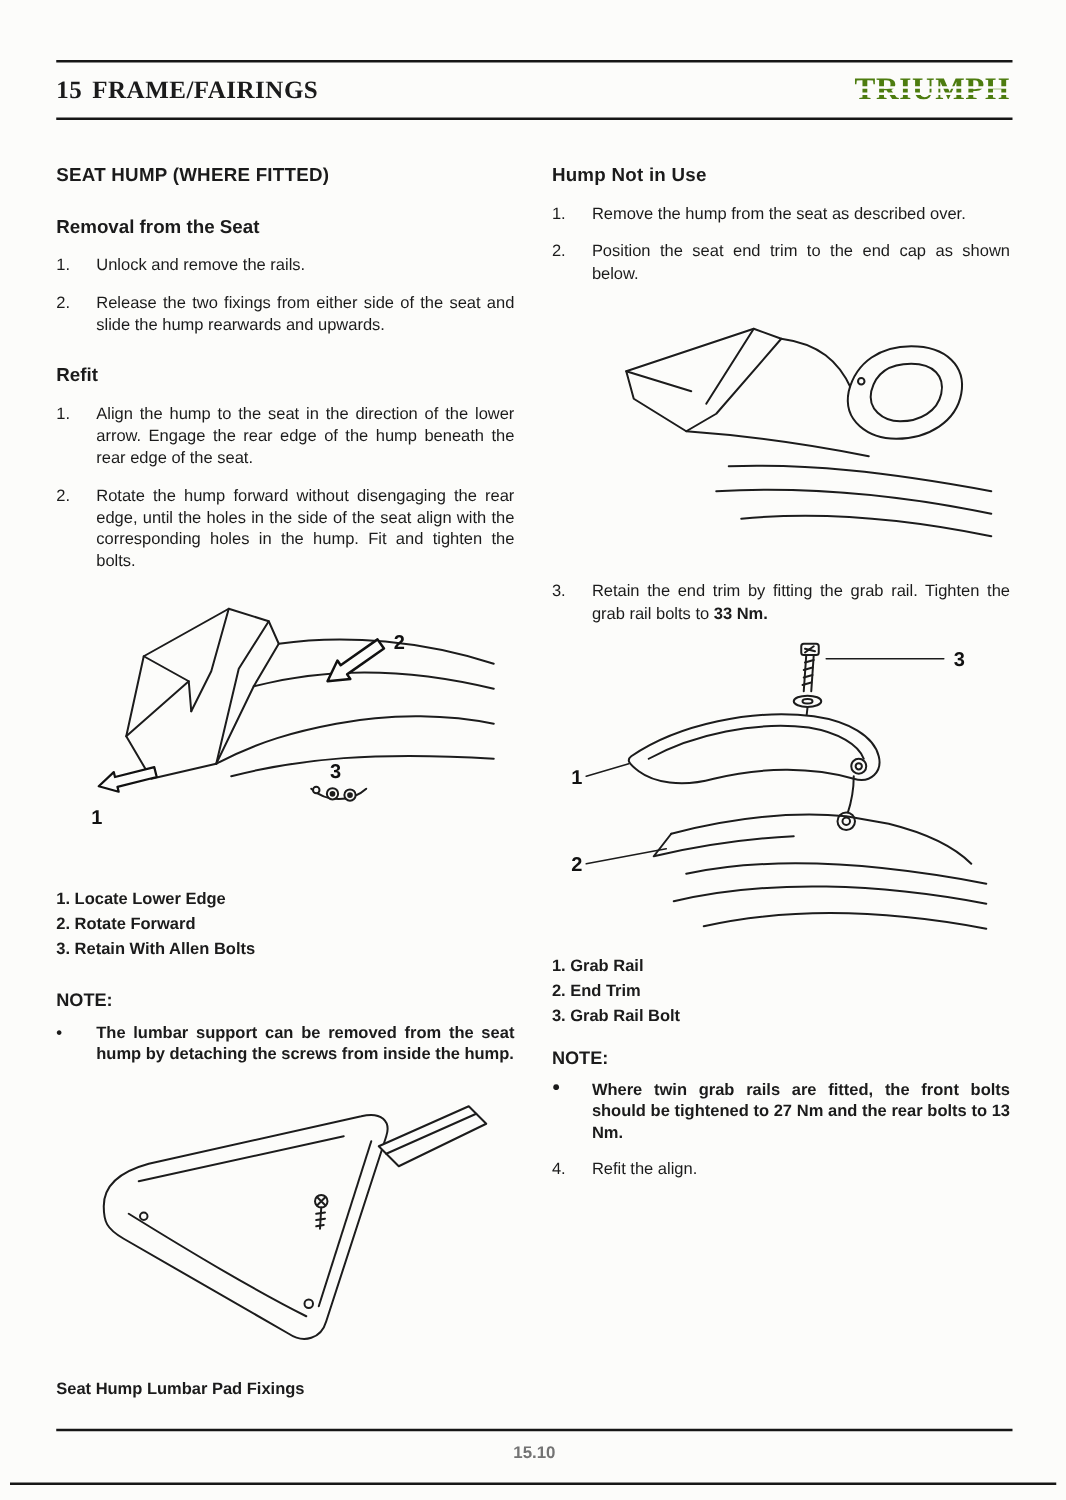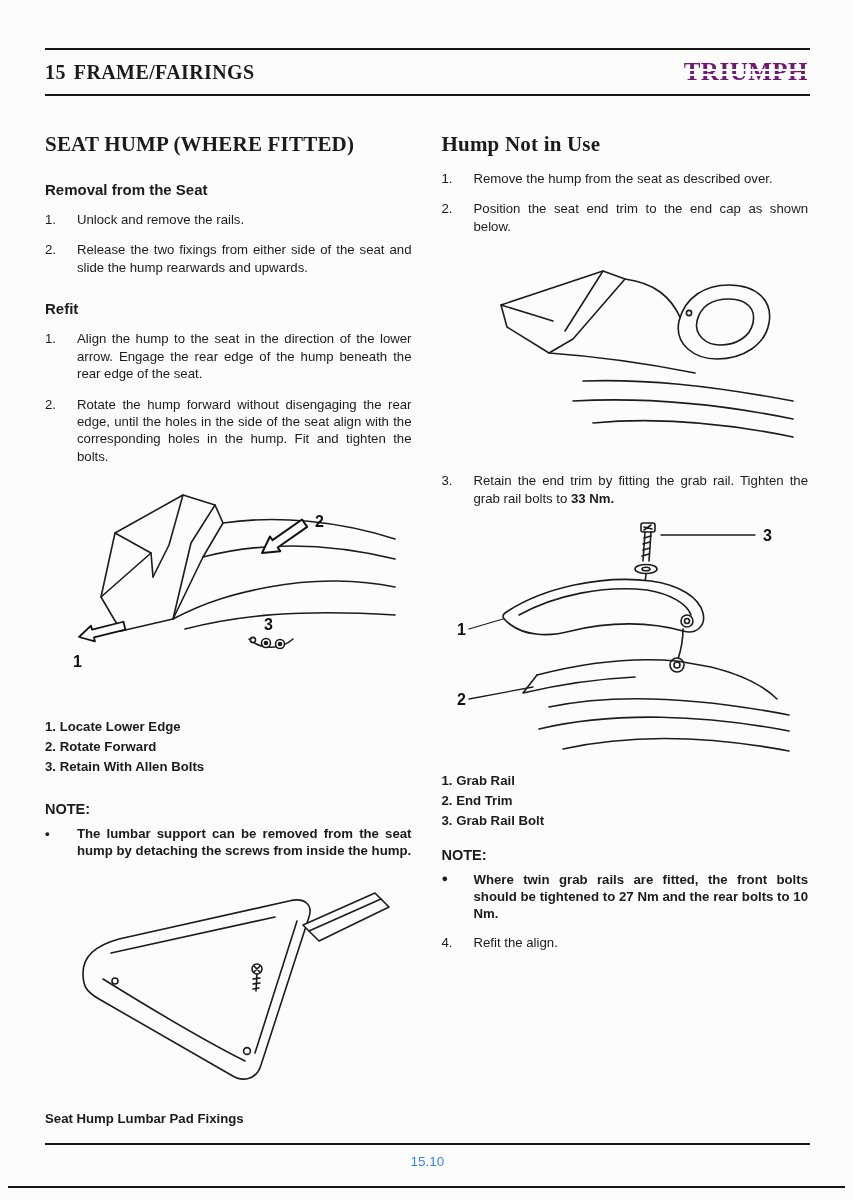--- a/index.html
+++ b/index.html
@@ -14,41 +14,41 @@
   .header{margin:0 43px 0 45px;padding-top:48px;}
   .header-row{display:flex;justify-content:space-between;align-items:center;height:40px;padding:2px 2px 2px 0;}
   .section-heading{
     font-family:"Liberation Serif",serif;font-weight:bold;
     font-size:20px;letter-spacing:0.4px;
   }
   .section-heading .sec-num{margin-right:8px;}
   .brand{position:relative;display:inline-block;}
   .brand-text{
     font-family:"Liberation Serif",serif;font-weight:bold;font-size:25px;
-    letter-spacing:0.5px;color:#701a75;
+    letter-spacing:0.5px;color:#4d7c0f;
   }
   .brand-line{position:absolute;left:0;right:0;height:2px;background:#fcfcfa;}
   .brand-line.l1{top:38%;}
   .brand-line.l2{top:58%;}
   .content{display:flex;gap:28px;margin:34px 43px 0 45px;}
   .col{flex:1;min-width:0;}
-  .h1{font-size:21px;font-weight:bold;letter-spacing:0.2px;margin:2px 0 0 0;font-family:Liberation Serif, serif;}
+  .h1{font-size:15px;font-weight:bold;letter-spacing:0.2px;margin:2px 0 0 0;}
   .h2{font-size:15px;font-weight:bold;margin:24px 0 0 0;}
   .h3{font-size:14px;font-weight:bold;margin:14px 0 0 0;}
   .step{display:grid;grid-template-columns:32px 1fr;margin-top:13px;font-size:13.2px;line-height:1.32;}
   .step-text{text-align:justify;padding-right:2px;}
   .figure{display:block;margin:16px auto 0 auto;}
   .fig-key{margin-top:14px;font-size:13.2px;font-weight:bold;line-height:1.5;}
   .note-head{font-size:14.5px;font-weight:bold;margin-top:24px;}
   .note-item{display:grid;grid-template-columns:32px 1fr;margin-top:8px;font-size:13.2px;font-weight:bold;line-height:1.32;}
   .note-item .step-text{text-align:justify;}
   .caption{font-size:13.2px;font-weight:bold;margin-top:18px;}
   .fig-num{font-family:"Liberation Sans",sans-serif;font-weight:bold;font-size:16px;fill:#111;}
   .footer{position:absolute;left:45px;right:43px;top:1143px;}
-  .page-number{text-align:center;font-size:13.5px;margin-top:9px;color:#3b82f6;}
+  .page-number{text-align:center;font-size:13.5px;margin-top:9px;color:#737373;font-weight:bold;}
   .bottom-rule{position:absolute;left:8px;right:8px;top:1186px;border-top:2.5px solid #161616;}
 </style>
 </head>
 <body>
 
 <div class="page">
 
   <div class="header">
     <div class="rule-thin"></div>
     <div class="header-row">
@@ -230,21 +230,21 @@
 
       <div class="fig-key" style="margin-top:4px;">
         <div>1. Grab Rail</div>
         <div>2. End Trim</div>
         <div>3. Grab Rail Bolt</div>
       </div>
 
       <div class="note-head" style="margin-top:16px;">NOTE:</div>
       <div class="note-item">
         <span style="font-size:11px;">●</span>
-        <span class="step-text">Where twin grab rails are fitted, the front bolts should be tightened to 27 Nm and the rear bolts to 10 Nm.</span>
+        <span class="step-text">Where twin grab rails are fitted, the front bolts should be tightened to 27 Nm and the rear bolts to 13 Nm.</span>
       </div>
 
       <div class="step" style="margin-top:11px;">
         <span class="step-num">4.</span>
         <span class="step-text">Refit the align.</span>
       </div>
     </div>
   </div>
 
   <div class="footer">

